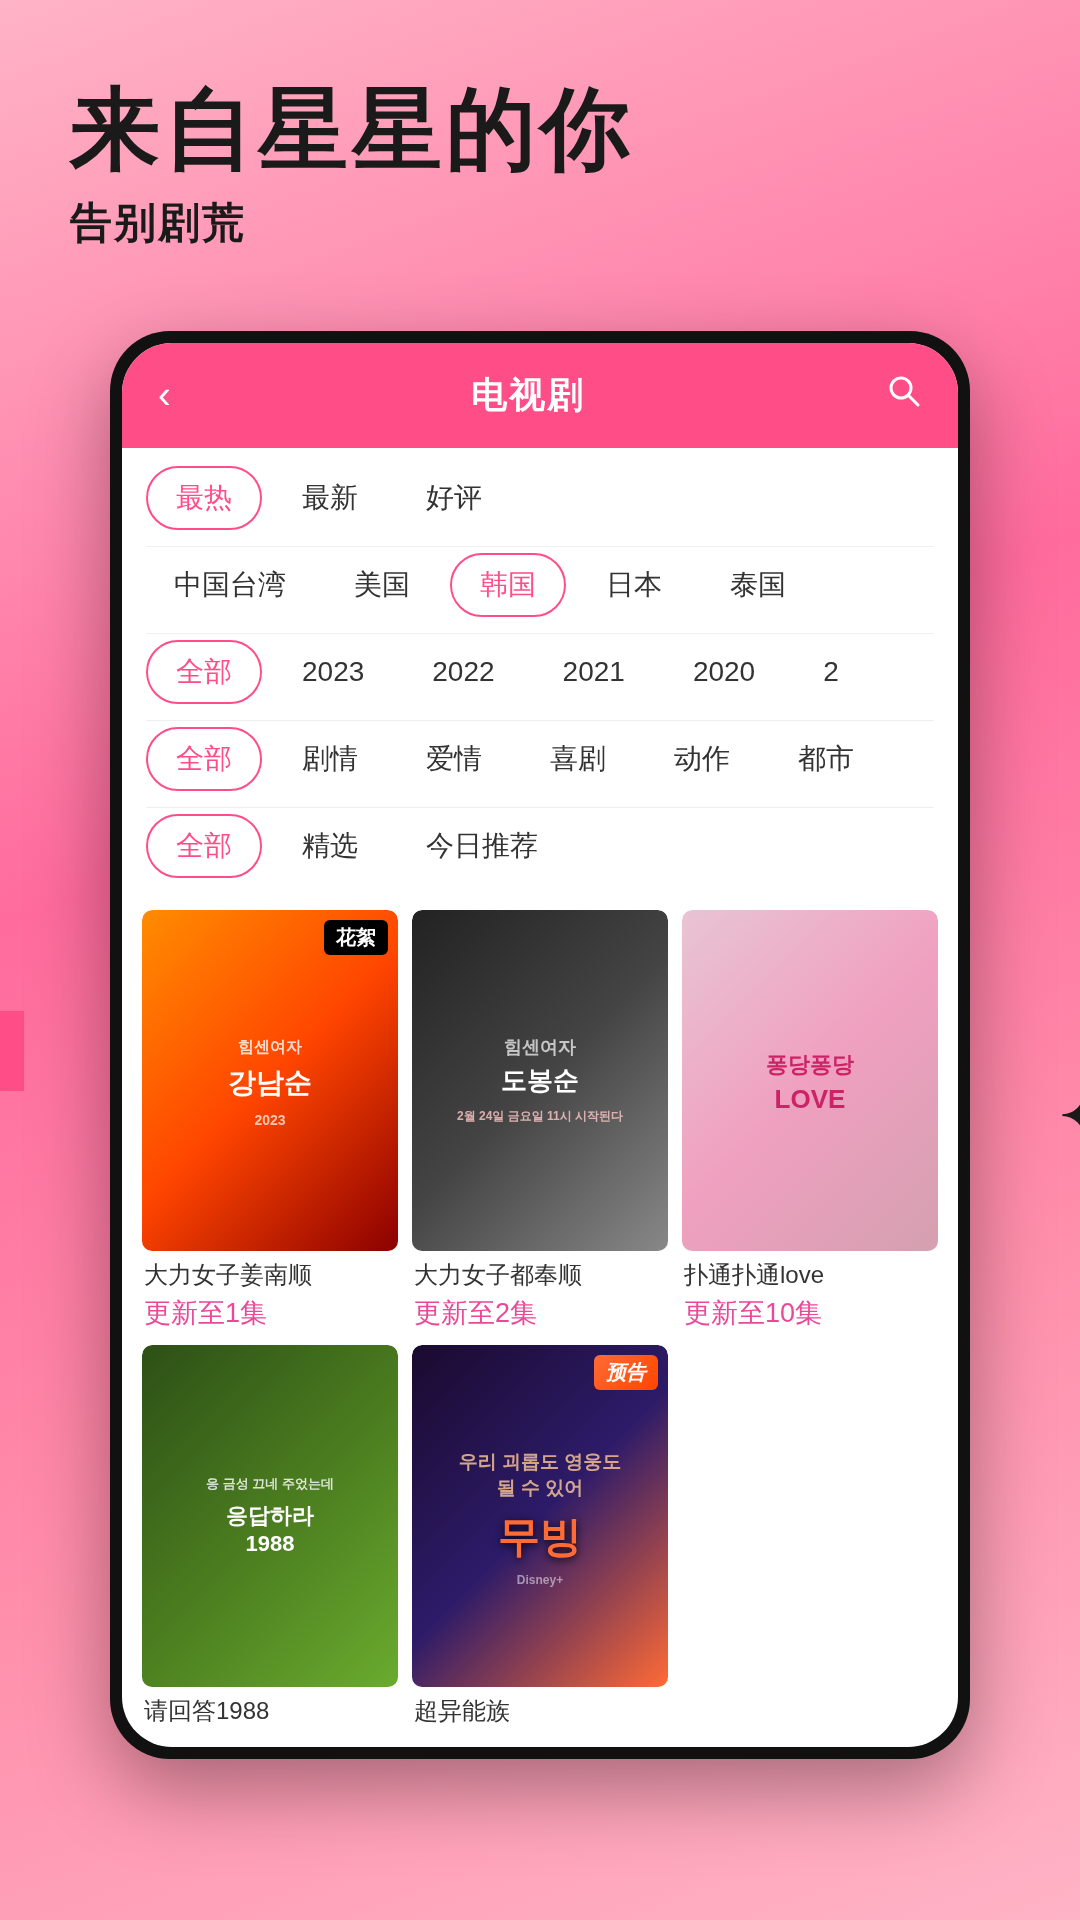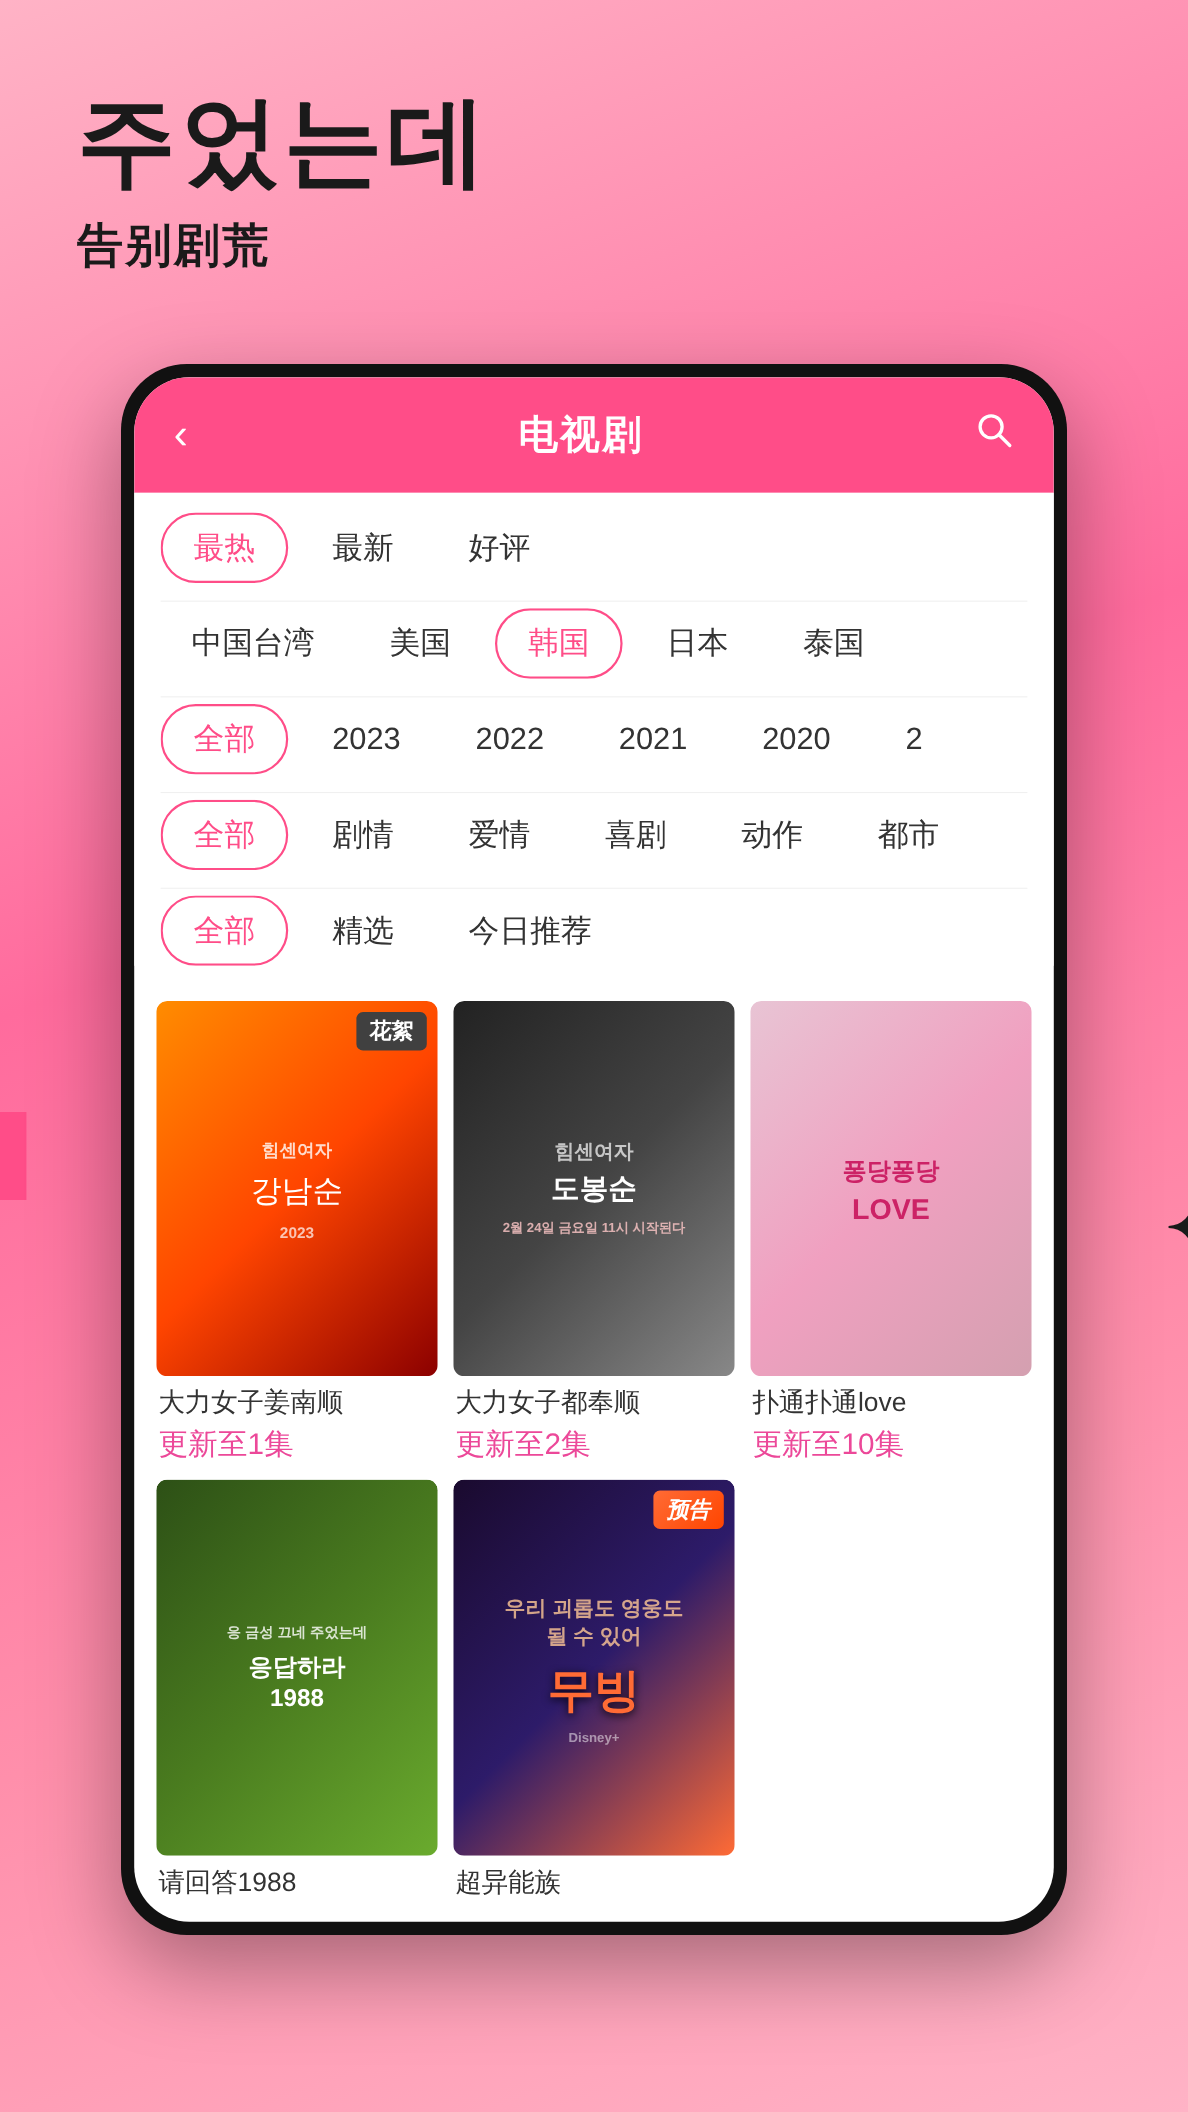--- a/index.html
+++ b/index.html
@@ -157,21 +157,21 @@
     .thumb-2 { background: linear-gradient(135deg, #222, #444, #888); }
     .thumb-3 { background: linear-gradient(135deg, #e8c4d4, #f0a0c0, #d4a0b0); }
     .thumb-4 { background: linear-gradient(135deg, #1a1a2e, #16213e, #0f3460); }
     .thumb-5 { background: linear-gradient(135deg, #2d5016, #4a7c1f, #6aab2e); }
     .thumb-6 { background: linear-gradient(135deg, #1a0a2e, #2d1b69, #ff6b35); }
 
     .badge {
       position: absolute;
       top: 10px;
       right: 10px;
-      background: #404040;
+      background: #000000;
       color: white;
       font-size: 20px;
       padding: 4px 12px;
       border-radius: 6px;
       font-weight: 600;
     }
 
     .badge-preview {
       background: linear-gradient(135deg, #ff6b35, #ff4500);
       font-style: italic;
@@ -219,21 +219,21 @@
     .filter-divider {
       height: 1px;
       background: #f0f0f0;
       margin: 0 0 6px 0;
     }
   </style>
 </head>
 <body>
 
 <div class="page-header">
-  <div class="headline-title">주었는데</div>
+  <div class="headline-title">来自星星的你</div>
   <div class="headline-subtitle">告别剧荒</div>
 </div>
 
 <div style="position:relative;">
   <div class="side-btn"></div>
 
   <div class="phone-frame">
     <div class="phone-screen">
 
       <div class="top-bar">
@@ -295,21 +295,21 @@
           <div class="filter-chip inactive">今日推荐</div>
         </div>
       </div>
 
       <div class="content-grid">
 
         <div class="show-card">
           <div class="show-thumbnail">
             <div class="thumb-bg thumb-1" style="flex-direction:column;">
               <div style="font-size:16px;color:rgba(255,255,255,0.8);padding:4px;line-height:1.3;text-align:center;">힘센여자</div>
-              <div style="font-size:28px;color:white;font-weight:400;text-align:right;padding:2px;">강남순</div>
+              <div style="font-size:28px;color:white;font-weight:700;text-align:right;padding:2px;">강남순</div>
               <div style="margin-top:8px;font-size:14px;color:rgba(255,255,255,0.7)">2023</div>
             </div>
             <div class="badge">花絮</div>
           </div>
           <div class="show-title">大力女子姜南顺</div>
           <div class="show-update">更新至1集</div>
         </div>
 
         <div class="show-card">
           <div class="show-thumbnail">

